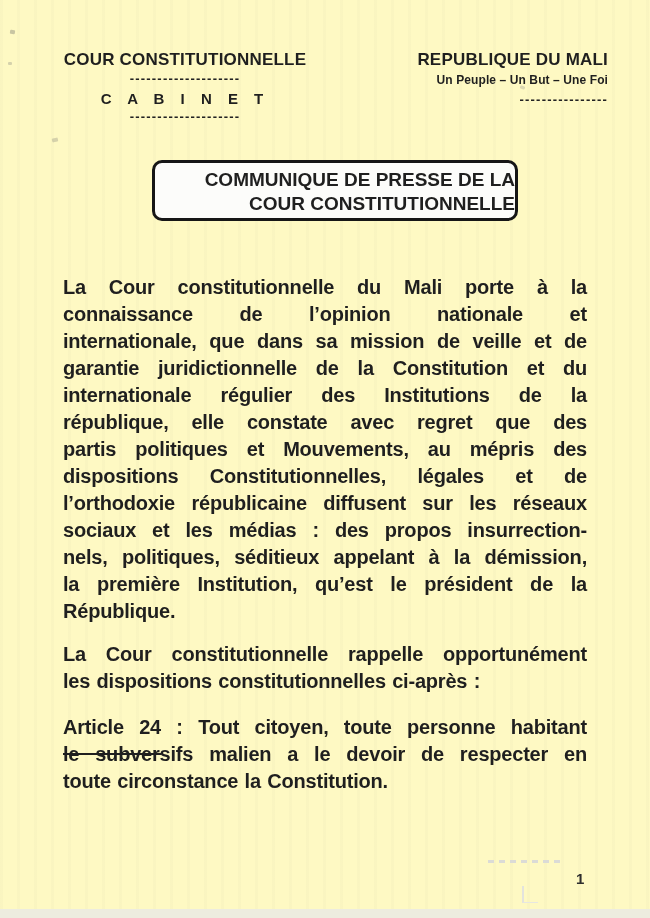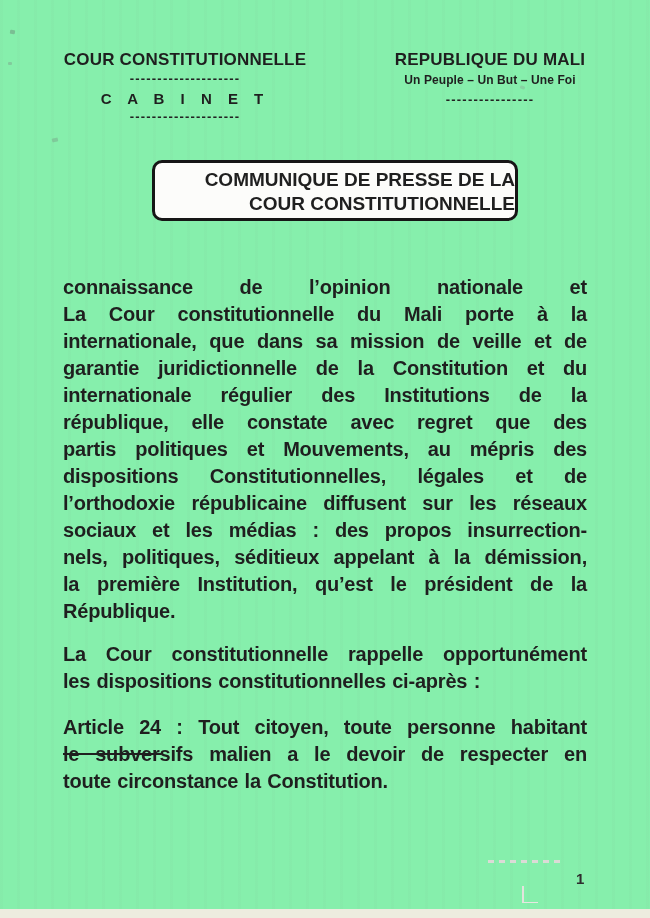--- a/index.html
+++ b/index.html
@@ -1,42 +1,42 @@
 <!DOCTYPE html>
 <html><head>
 <meta charset="utf-8">
 <style>
   html, body { margin: 0; padding: 0; background: #e9e9e7; }
   .page {
     position: relative;
     width: 650px;
     height: 918px;
     margin: 0 auto;
-    background: #86efac;
+    background: #fef9c3;
     overflow: hidden;
     font-family: "Liberation Sans", sans-serif;
     color: #1f1f1f;
   }
   .scan-texture {
     position: absolute; inset: 0;
     background: repeating-linear-gradient(90deg, rgba(120,120,110,0.03) 0 3px, rgba(0,0,0,0) 3px 17px);
     pointer-events: none;
   }
   .bottom-strip {
     position: absolute; left: 0; bottom: 0; width: 650px; height: 9px;
     background: #edecdf;
   }
   
   .hdr-left {
     position: absolute; left: 62px; top: 50px; width: 246px;
     text-align: center; font-weight: bold;
   }
   .hdr-right {
     position: absolute; left: 372px; top: 50px; width: 236px;
-    text-align: center; font-weight: bold;
+    text-align: right; font-weight: bold;
   }
   .hdr-title { font-size: 17px; line-height: 20px; letter-spacing: 0.2px; }
   .hdr-divider { font-size: 13px; line-height: 12px; letter-spacing: 1.2px; margin-top: 3px; color: #222; }
   .hdr-cabinet { font-size: 15px; line-height: 18px; letter-spacing: 6px; margin-top: 5px; }
   .hdr-motto { font-size: 12px; line-height: 21px; letter-spacing: 0.1px; }
   
   .title-box {
     position: absolute; left: 152px; top: 160px; width: 366px; height: 61px;
     box-sizing: border-box;
     border: 3px solid #161616; border-radius: 10px;
@@ -102,22 +102,22 @@
     <div class="hdr-motto">Un Peuple – Un But – Une Foi</div>
     <div class="hdr-divider">----------------</div>
   </div>
 
   <div class="title-box">
     <div>COMMUNIQUE DE PRESSE DE LA</div>
     <div>COUR CONSTITUTIONNELLE</div>
   </div>
 
   <div class="para p1">
+    <div class="line">La Cour constitutionnelle du Mali porte à la</div>
     <div class="line">connaissance de l’opinion nationale et</div>
-    <div class="line">La Cour constitutionnelle du Mali porte à la</div>
     <div class="line">internationale, que dans sa mission de veille et de</div>
     <div class="line">garantie juridictionnelle de la Constitution et du</div>
     <div class="line">internationale régulier des Institutions de la</div>
     <div class="line">république, elle constate avec regret que des</div>
     <div class="line">partis politiques et Mouvements, au mépris des</div>
     <div class="line">dispositions Constitutionnelles, légales et de</div>
     <div class="line">l’orthodoxie républicaine diffusent sur les réseaux</div>
     <div class="line">sociaux et les médias : des propos insurrection-</div>
     <div class="line">nels, politiques, séditieux appelant à la démission,</div>
     <div class="line">la première Institution, qu’est le président de la</div>

